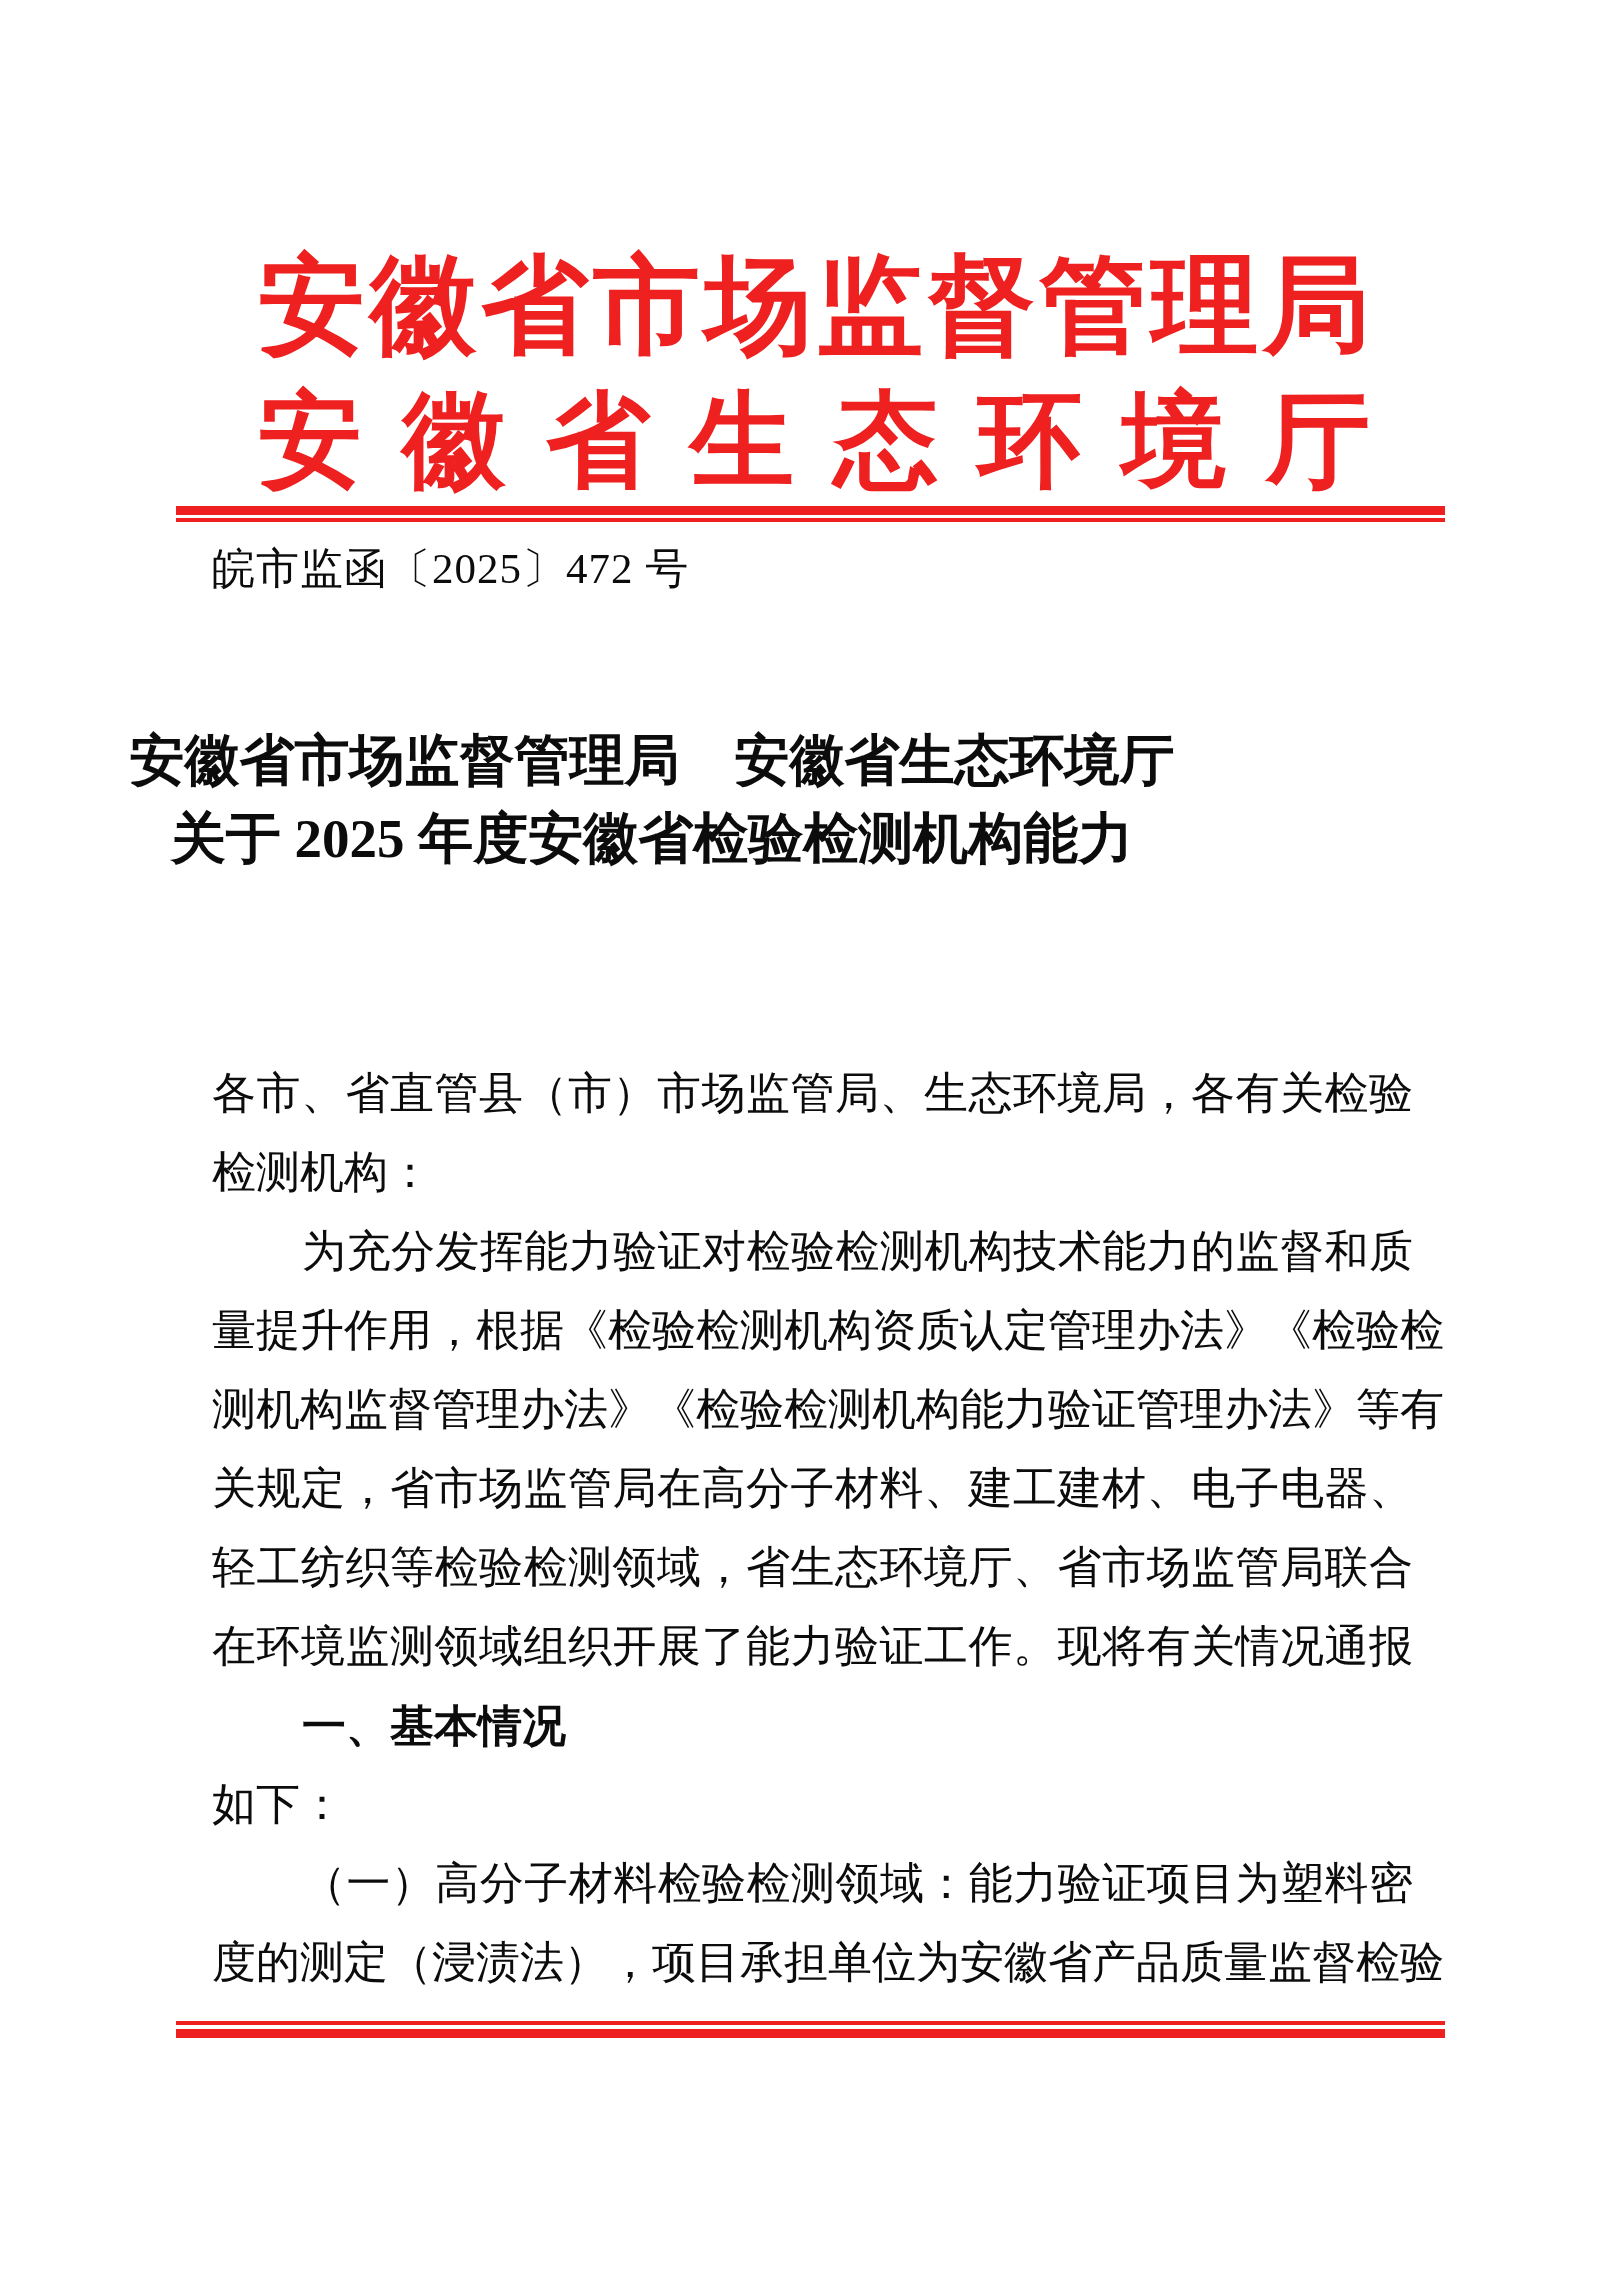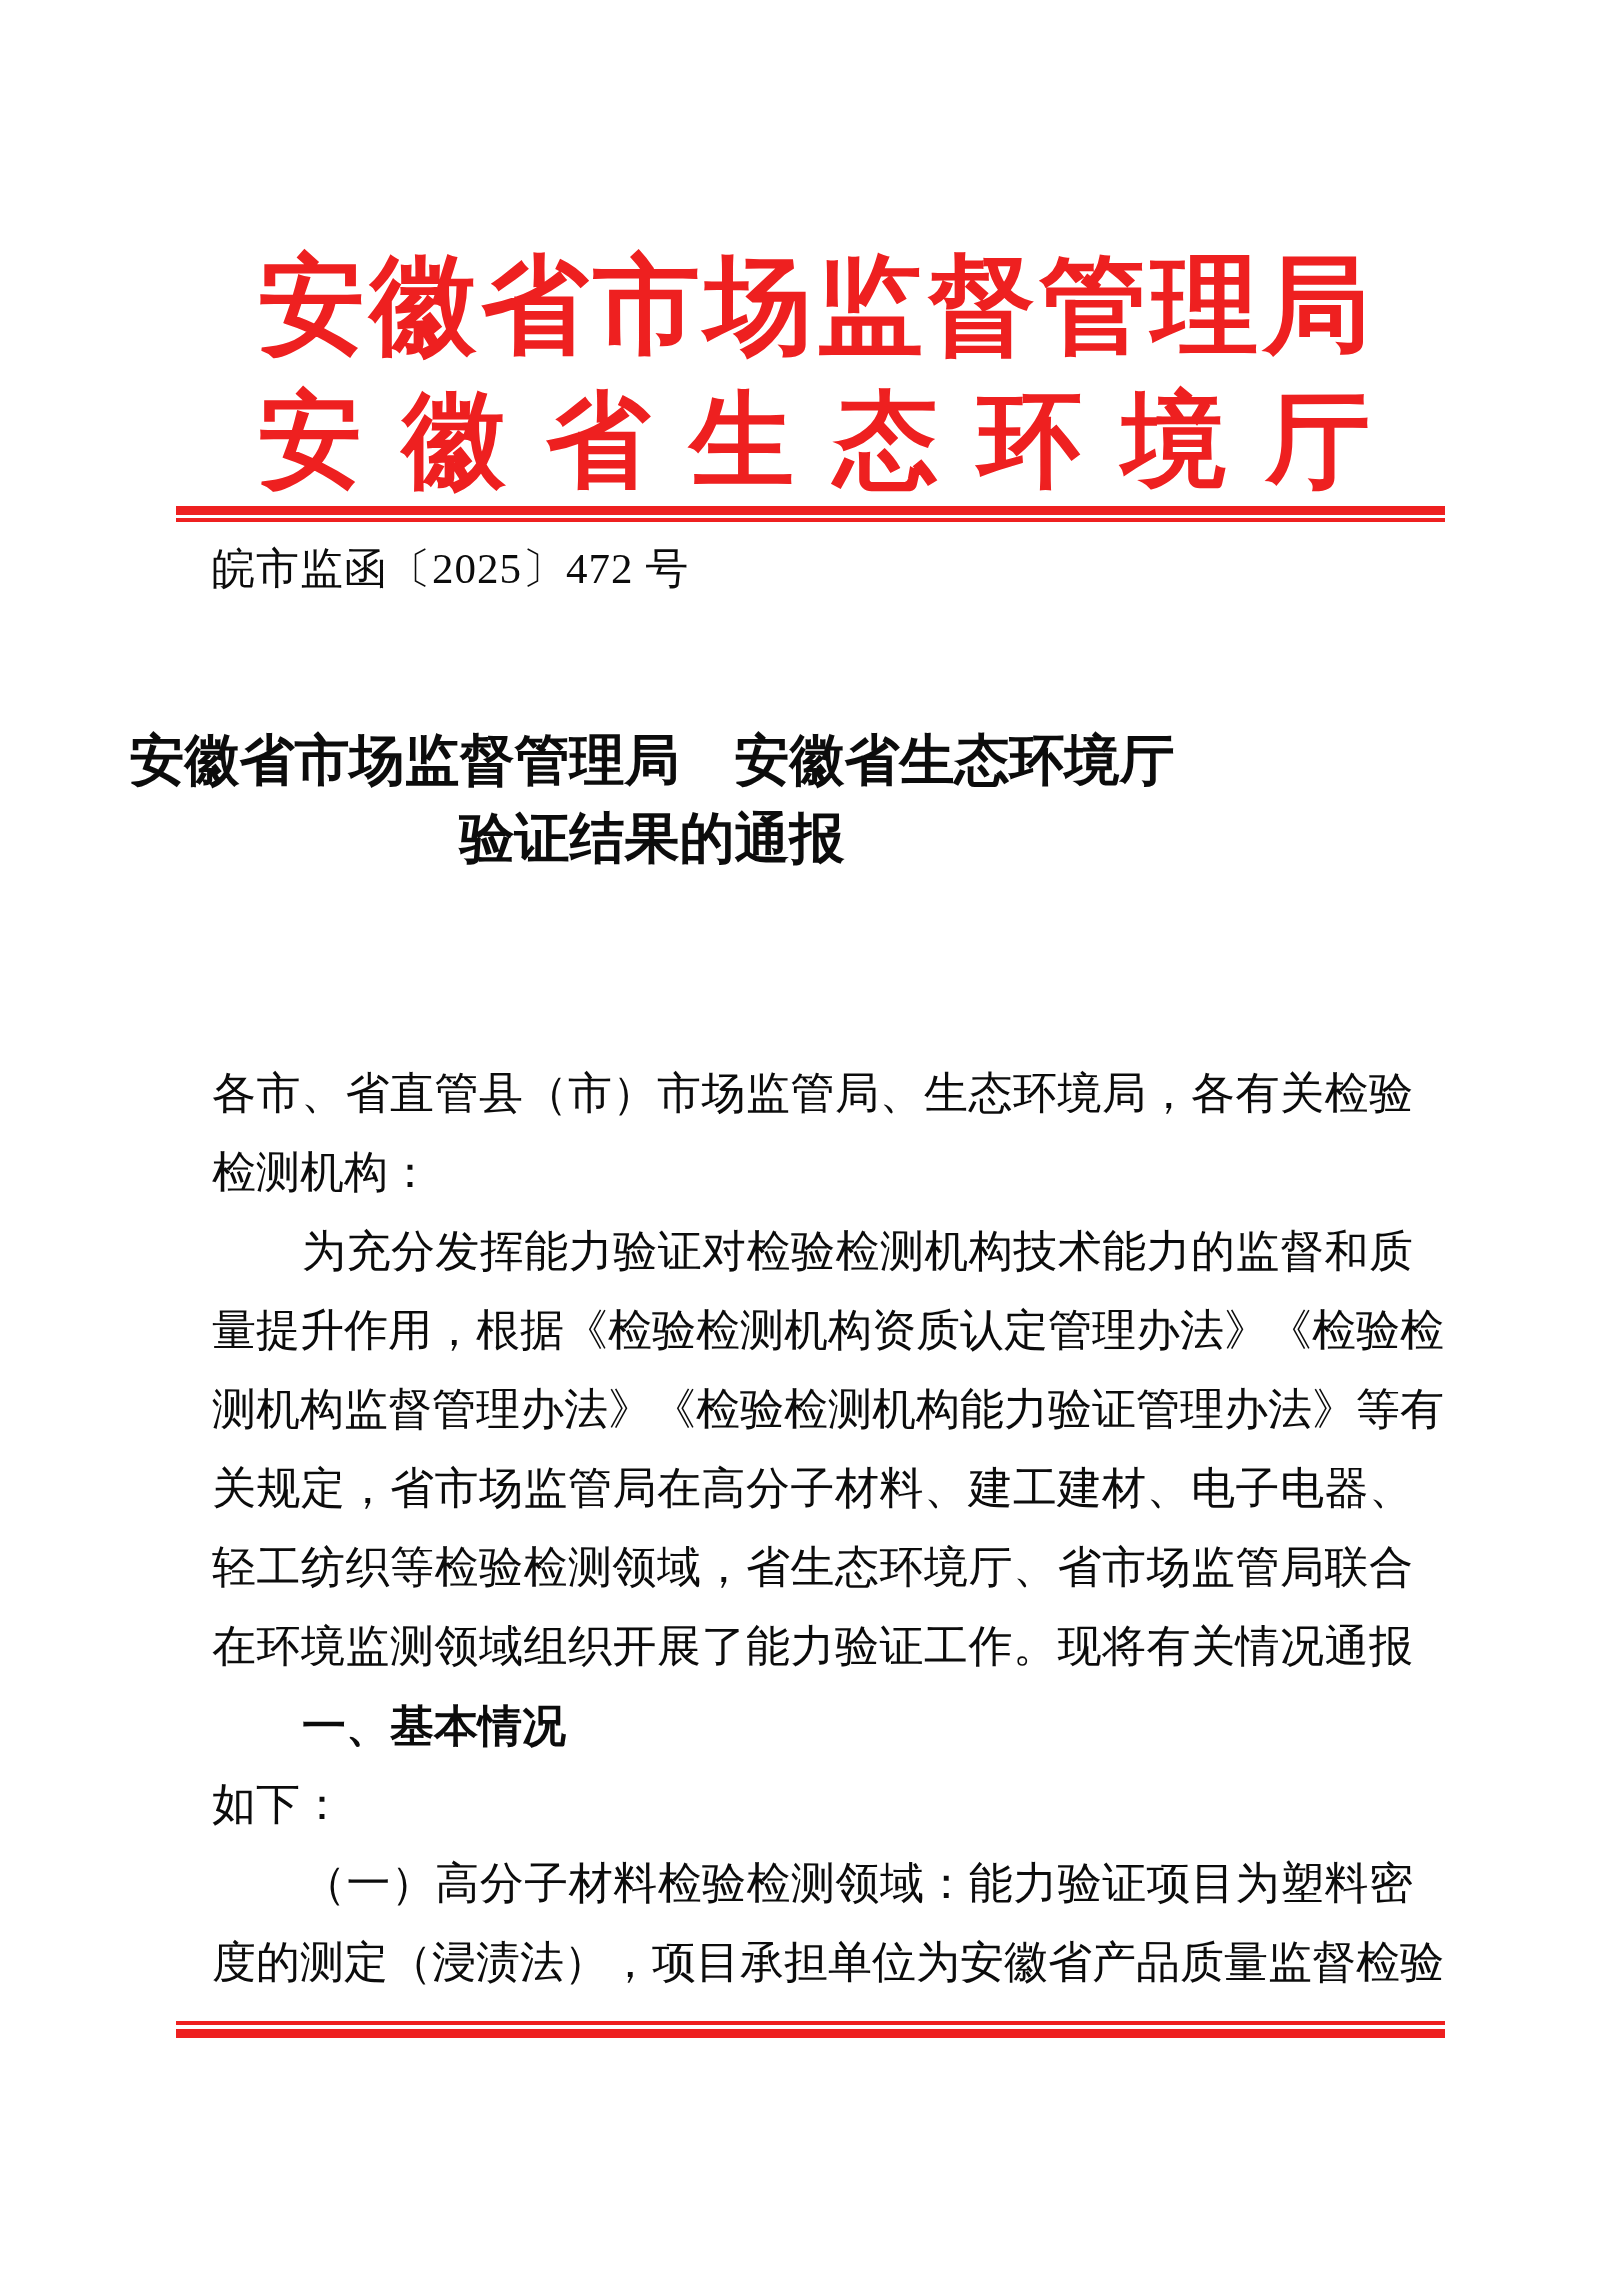--- a/index.html
+++ b/index.html
@@ -80,21 +80,21 @@
       <span>厅</span>
     </div>
 
   <div class="bar bar-top-thick"></div>
   <div class="bar bar-top-thin"></div>
 
   <div class="doc-number">皖市监函〔2025〕472 号</div>
 
   <div class="doc-title">
     <div>安徽省市场监督管理局　安徽省生态环境厅</div>
-    <div>验证结果的通报</div>
+    <div>关于 2025 年度安徽省检验检测机构能力</div>
   </div>
 
   <div class="body-block">
     <div class="body-line flex-line">
         <span>各</span>
         <span>市</span>
         <span>、</span>
         <span>省</span>
         <span>直</span>
         <span>管</span>

